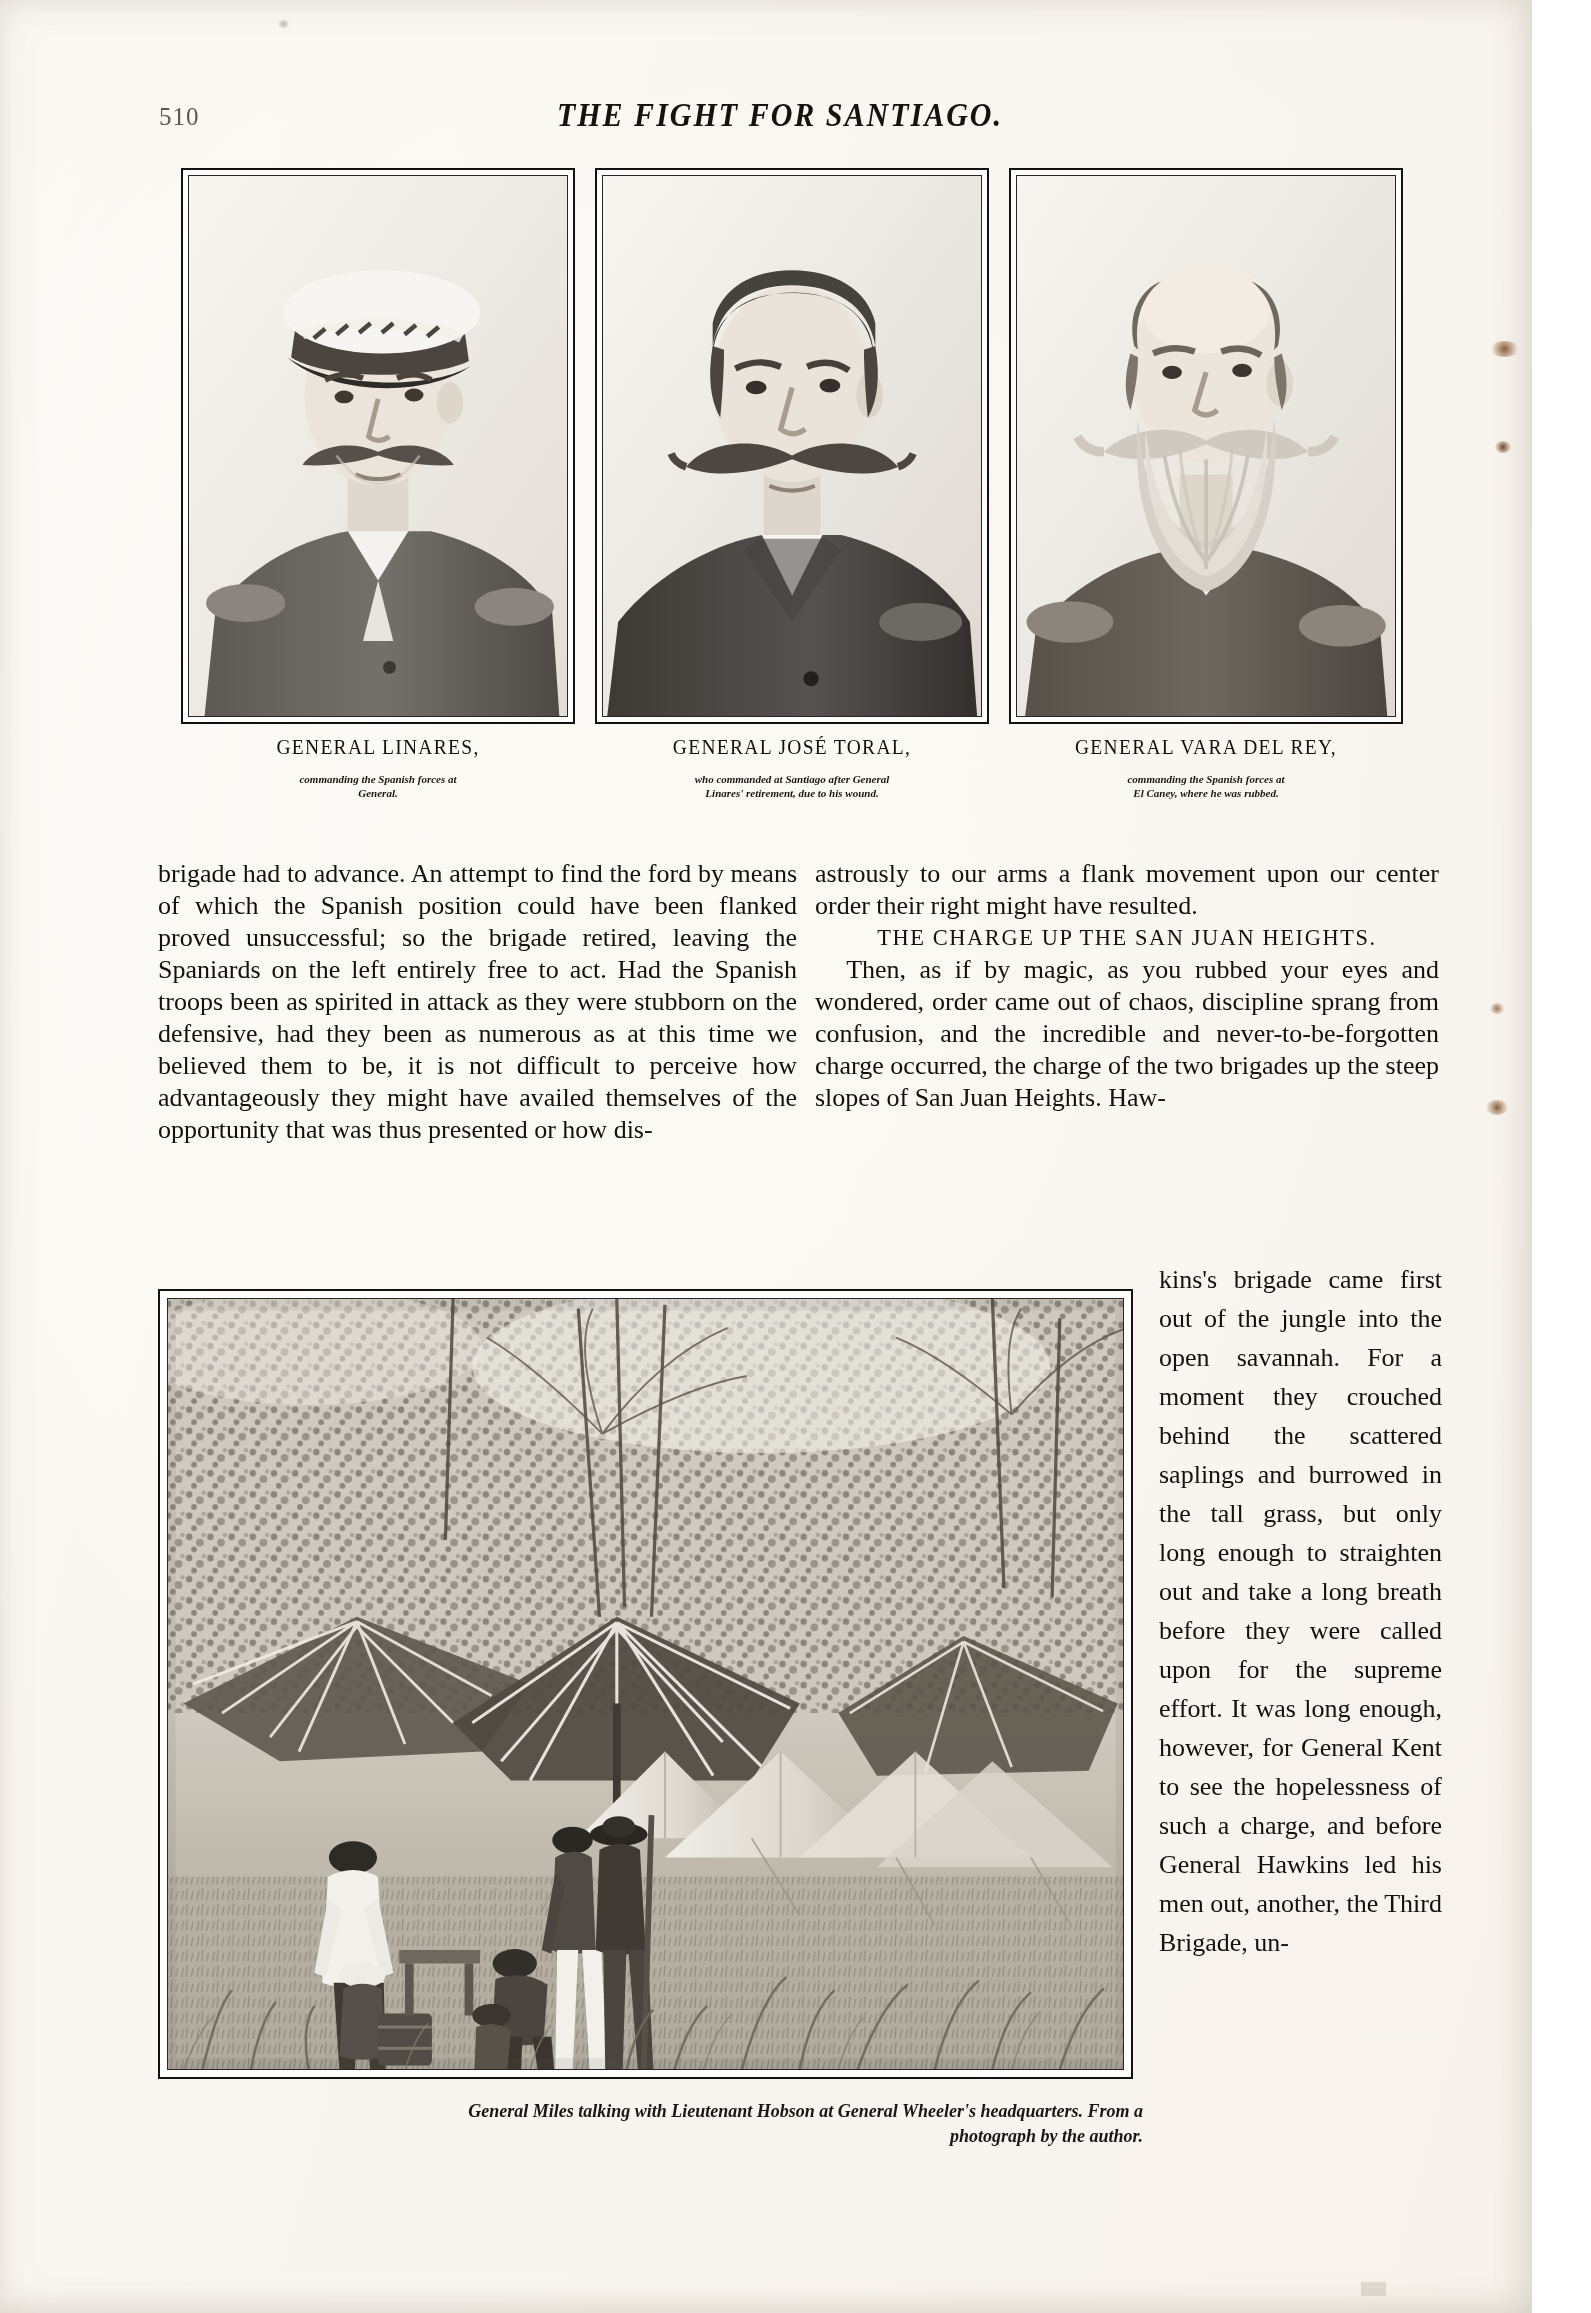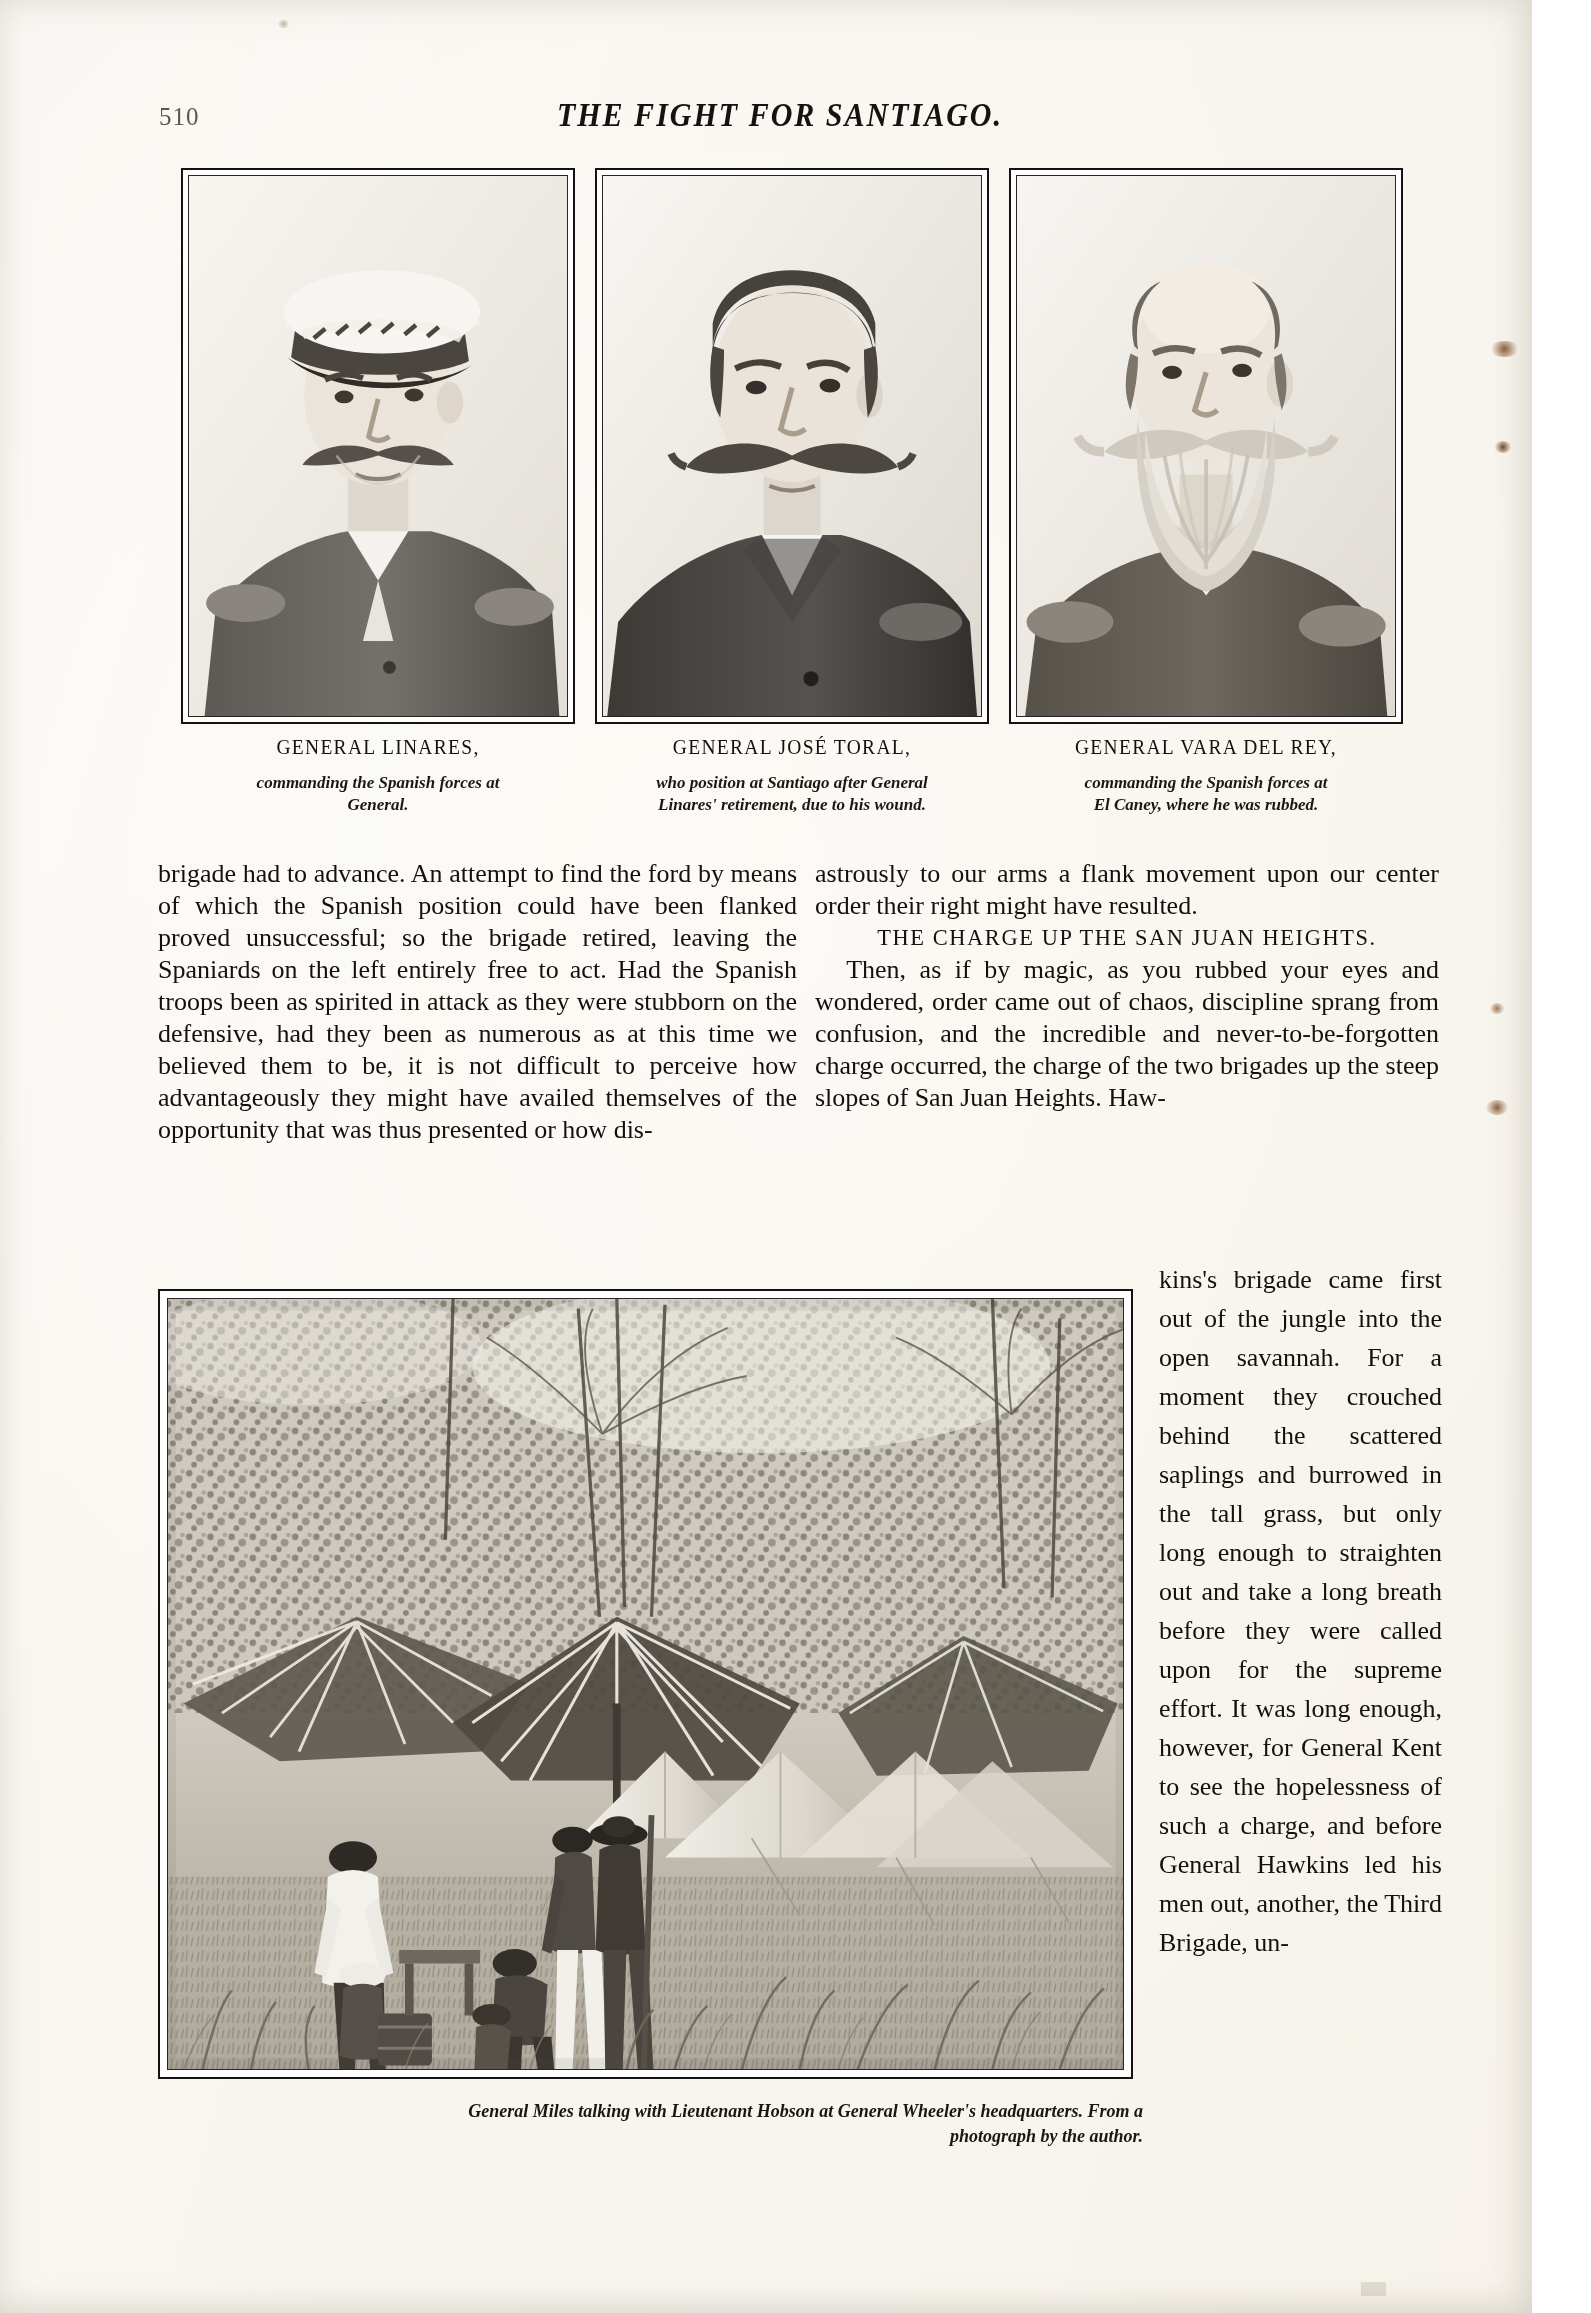--- a/index.html
+++ b/index.html
@@ -114,21 +114,21 @@
   .cap-name {
     font-size: 19.5px;
     letter-spacing: 1.3px;
     font-family: "Liberation Serif", serif;
     color: #15110e;
     transform: scaleY(1.06);
     white-space: nowrap;
   }
   .cap-desc {
     margin-top: 12.7px;
-    font-size: 17px;
+    font-size: 11px;
     font-style: italic;
     font-weight: 700;
     line-height: 1.32;
     color: #1c1713;
     font-family: "Liberation Serif", serif;
   }
 
   
   .col {
     position: absolute;
@@ -412,21 +412,21 @@
     <div class="caption-cell">
       <div class="cap-name">GENERAL LINARES,</div>
       <div class="cap-desc">
         <span>commanding the Spanish forces at</span><br>
         <span>General.</span>
       </div>
     </div>
     <div class="caption-cell">
       <div class="cap-name">GENERAL JOSÉ TORAL,</div>
       <div class="cap-desc">
-        <span>who position at Santiago after General</span><br>
+        <span>who commanded at Santiago after General</span><br>
         <span>Linares' retirement, due to his wound.</span>
       </div>
     </div>
     <div class="caption-cell">
       <div class="cap-name">GENERAL VARA DEL REY,</div>
       <div class="cap-desc">
         <span>commanding the Spanish forces at</span><br>
         <span>El Caney, where he was rubbed.</span>
       </div>
     </div>

